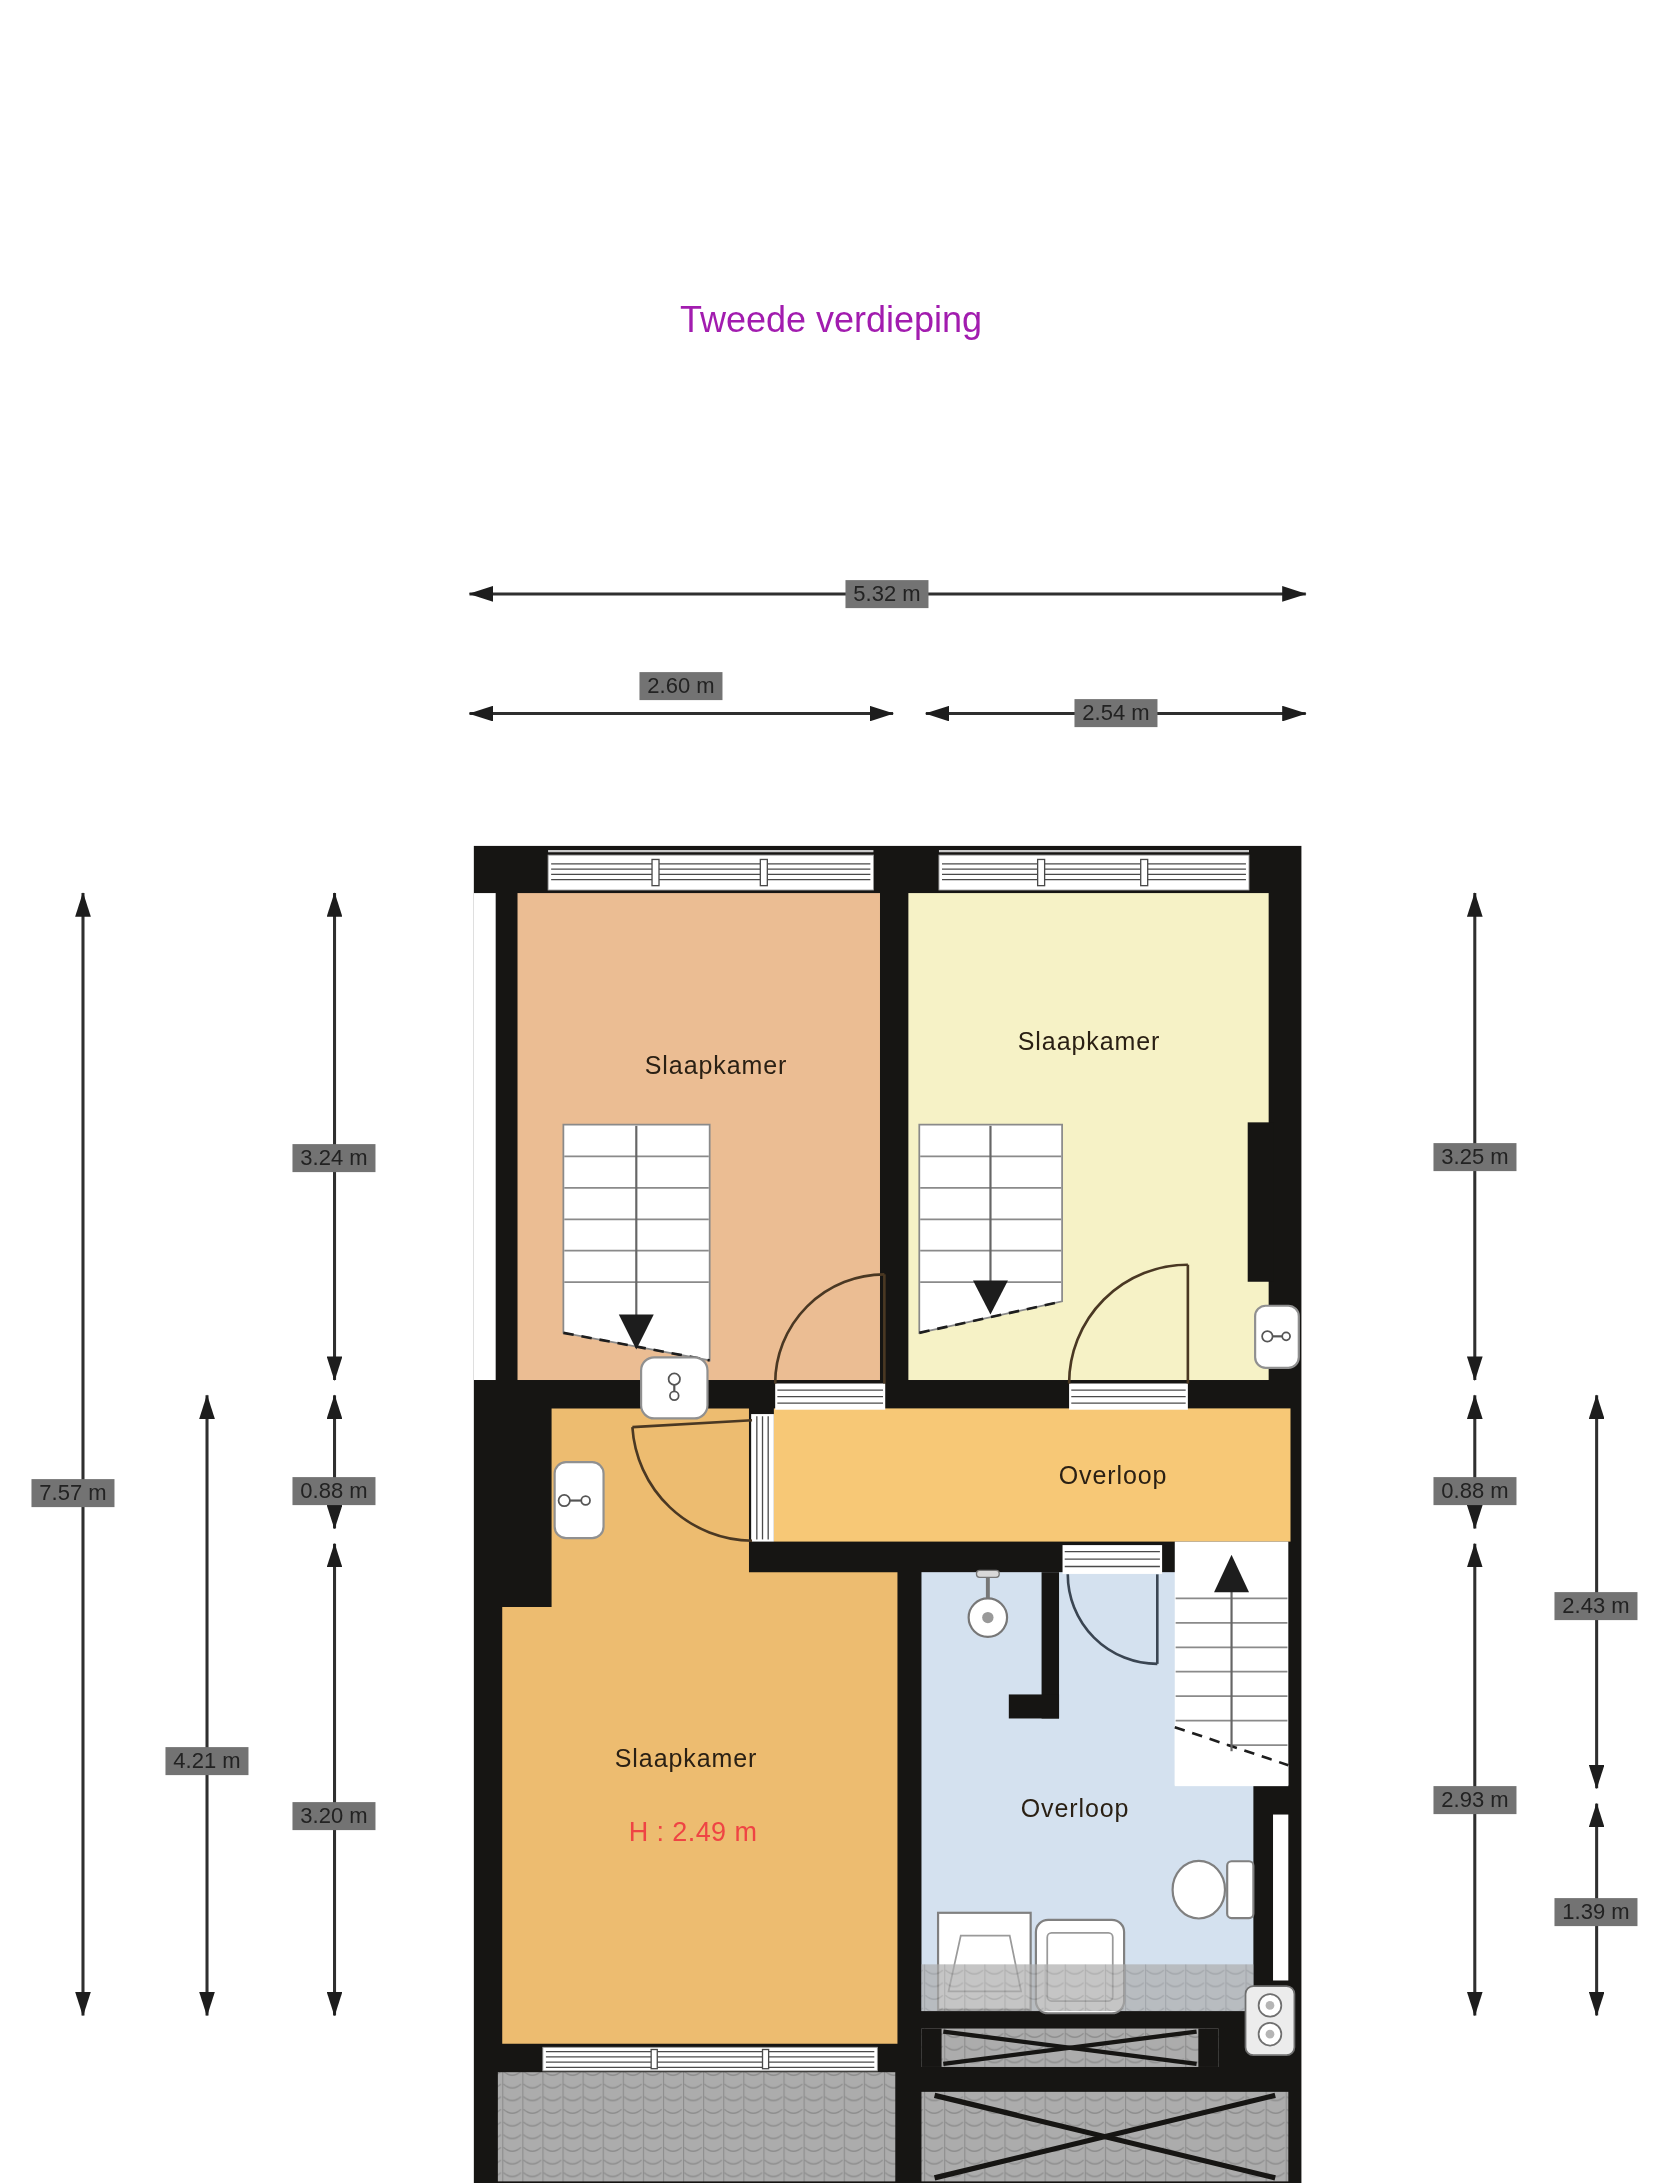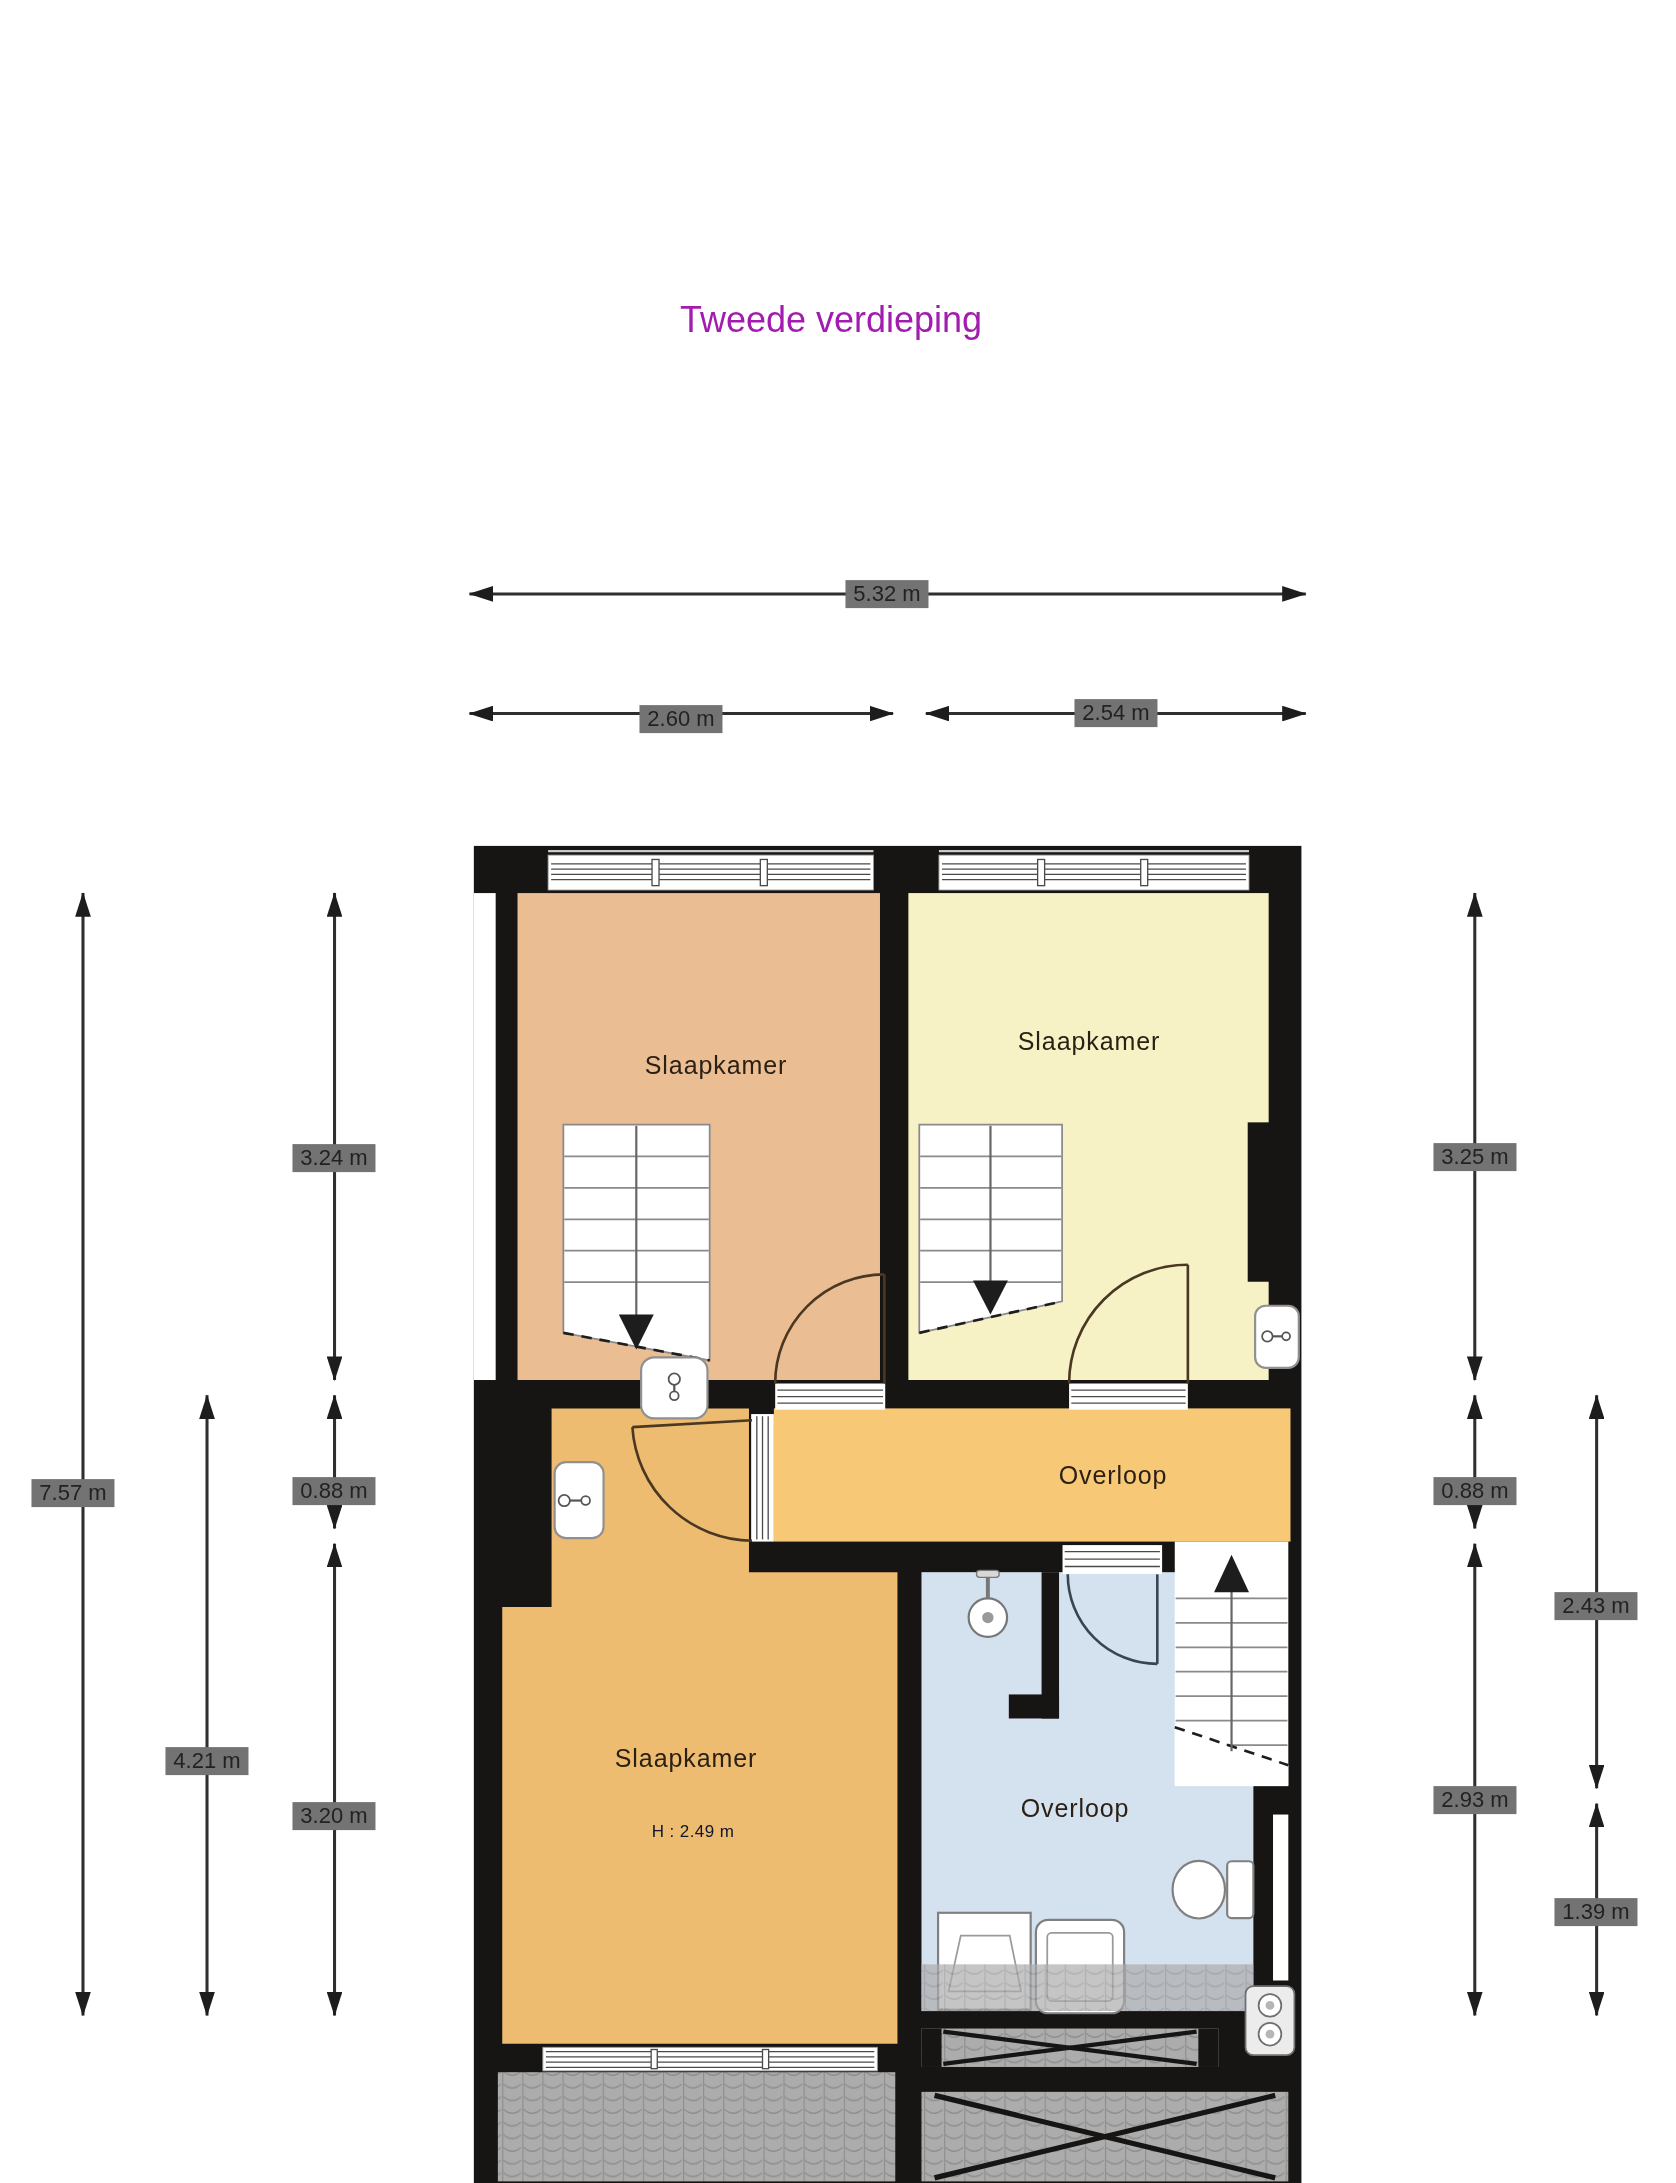--- a/index.html
+++ b/index.html
@@ -5,21 +5,21 @@
   html,body{margin:0;padding:0;}
   body{
     width:1677px;height:2981px;position:relative;background:#ffffff;
     font-family:"Liberation Sans", sans-serif;overflow:hidden;
   }
   #plan-svg{position:absolute;left:0;top:0;}
   .lbl{position:absolute;transform:translate(-50%,-50%);white-space:nowrap;color:#1e1e1e;}
   .title{font-size:36px;color:#a21caf;}
   .dim{font-size:22px;background:#737373;padding:0.9px 7.9px;color:#222;}
   .room{font-size:25px;letter-spacing:0.9px;color:#2a2014;}
-  .room-sub{font-size:17px;letter-spacing:0.4px;color:#0f172a;text-align:right;}
+  .room-sub{font-size:27px;letter-spacing:0.4px;color:#ef4444;text-align:right;}
 </style>
 </head>
 <body>
 
 <svg id="plan-svg" width="1677" height="2981" viewBox="0 0 3840 6826" xmlns="http://www.w3.org/2000/svg">
   <defs>
     <marker id="arr" markerUnits="userSpaceOnUse" markerWidth="56" markerHeight="36" refX="54" refY="18" orient="auto-start-reverse">
       <path d="M56,18 L0,0 L0,36 Z" fill="#1d1d1d"></path>
     </marker>
     <pattern id="tiles" width="46" height="58" patternUnits="userSpaceOnUse">
@@ -251,21 +251,21 @@
     <line x1="3377" y1="3195" x2="3377" y2="3500" marker-start="url(#arr)" marker-end="url(#arr)"></line>
     <line x1="3377" y1="3535" x2="3377" y2="4615" marker-start="url(#arr)" marker-end="url(#arr)"></line>
     <line x1="3656" y1="3195" x2="3656" y2="4095" marker-start="url(#arr)" marker-end="url(#arr)"></line>
     <line x1="3656" y1="4130" x2="3656" y2="4615" marker-start="url(#arr)" marker-end="url(#arr)"></line>
   </g>
 </svg>
 
 <div class="lbl title" style="left:831px;top:320px;">Tweede verdieping</div>
 
 <div class="lbl dim" style="left:887px;top:594px;">5.32 m</div>
-<div class="lbl dim" style="left:681px;top:719px;">2.60 m</div>
+<div class="lbl dim" style="left:681px;top:686px;">2.60 m</div>
 <div class="lbl dim" style="left:1116px;top:713px;">2.54 m</div>
 
 <div class="lbl dim" style="left:73px;top:1493px;">7.57 m</div>
 <div class="lbl dim" style="left:334px;top:1158px;text-align:right;">3.24 m</div>
 <div class="lbl dim" style="left:334px;top:1491px;">0.88 m</div>
 <div class="lbl dim" style="left:207px;top:1761px;text-align:center;">4.21 m</div>
 <div class="lbl dim" style="left:334px;top:1816px;">3.20 m</div>
 
 <div class="lbl dim" style="left:1475px;top:1157px;">3.25 m</div>
 <div class="lbl dim" style="left:1475px;top:1491px;">0.88 m</div>

